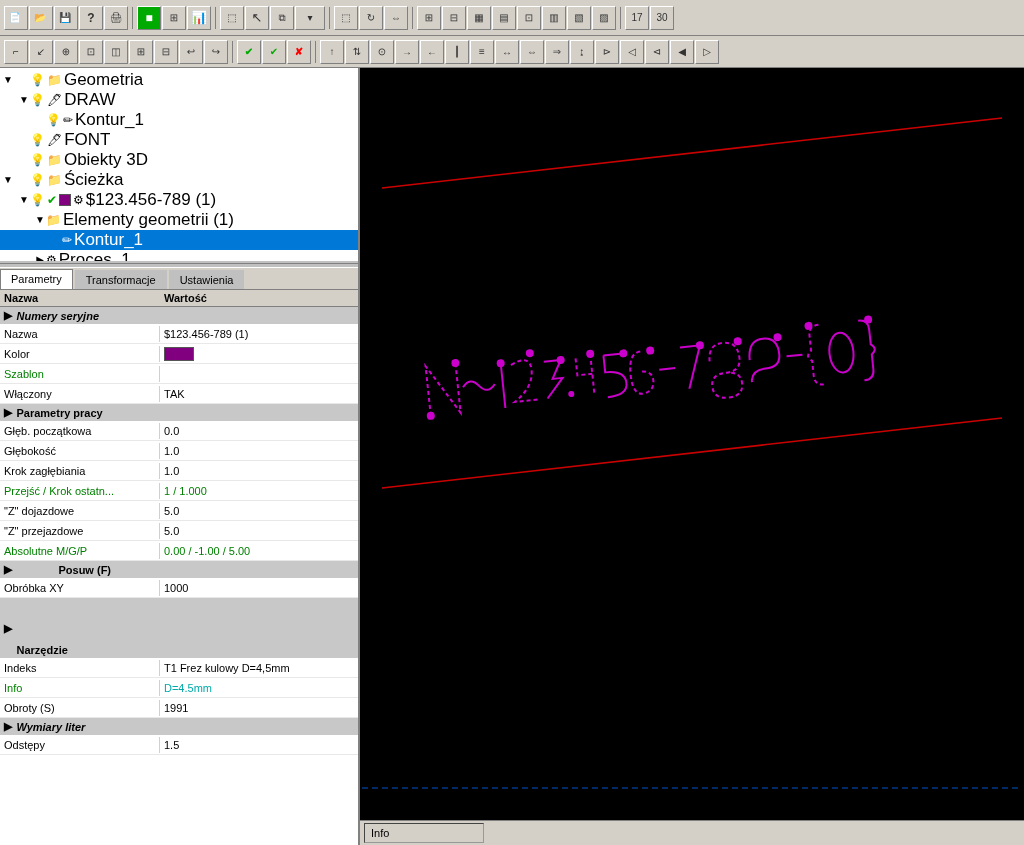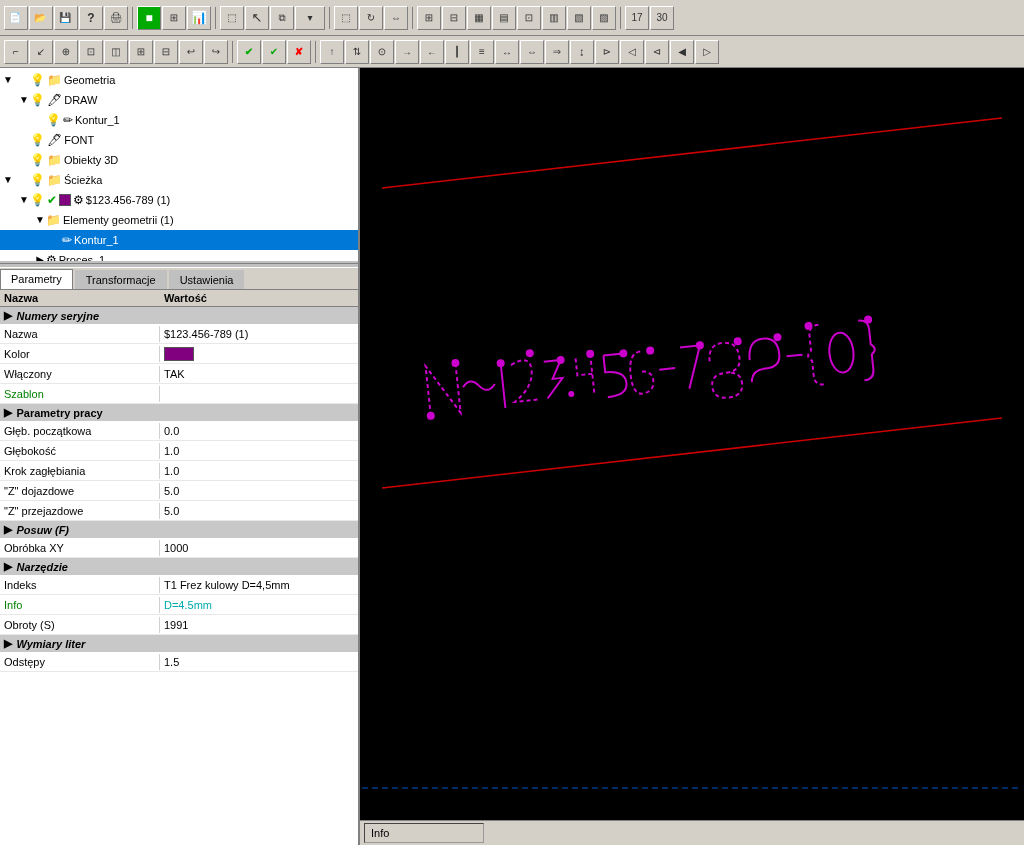--- a/index.html
+++ b/index.html
@@ -63,21 +63,21 @@
       display: flex;
       align-items: center;
       padding: 1px 2px;
       cursor: pointer;
       white-space: nowrap;
       line-height: 18px;
     }
     .tree-item.selected { background: #0078d7; color: white; }
     .tree-indent { display: inline-block; width: 16px; min-width: 16px; }
     .tree-icon { margin-right: 2px; font-size: 12px; }
-    .tree-label { font-size: 11px; text-align: right; }
+    .tree-label { font-size: 17px; text-align: right; }
     .expand-btn { width: 12px; min-width: 12px; text-align: center; font-size: 10px; cursor: pointer; }
 
     
     .tabs-bar {
       display: flex;
       background: #d4d0c8;
       border-bottom: 1px solid #808080;
     }
     .tab {
       padding: 3px 10px;
@@ -398,65 +398,73 @@
         <span class="col-name">Nazwa</span>
         <span class="col-val">$123.456-789 (1)</span>
       </div>
       <div class="prop-row">
         <span class="col-name">Kolor</span>
         <span class="col-val">
           <span class="color-swatch"></span>
         </span>
       </div>
       <div class="prop-row">
+        <span class="col-name" style="color:#008000;">Szablon</span>
+        <span class="col-val"></span>
+      </div>
+      <div class="prop-row">
         <span class="col-name">Włączony</span>
         <span class="col-val">TAK</span>
-      </div>
-      <div class="prop-row">
-        <span class="col-name" style="color:#008000;">Szablon</span>
-        <span class="col-val"></span>
       </div>
 
       <div class="section-header">
         <span class="expand">▶</span>
         <span style="">Parametry pracy</span>
       </div>
       <div class="prop-row">
         <span class="col-name">Głęb. początkowa</span>
         <span class="col-val">0.0</span>
       </div>
       <div class="prop-row">
         <span class="col-name">Głębokość</span>
         <span class="col-val">1.0</span>
       </div>
       <div class="prop-row">
         <span class="col-name">Krok zagłębiania</span>
         <span class="col-val">1.0</span>
       </div>
       <div class="prop-row">
+        <span class="col-name" style="color:#008000;">Przejść / Krok ostatn...</span>
+        <span class="col-val" style="color:#008000;">1 / 1.000</span>
+      </div>
+      <div class="prop-row">
         <span class="col-name">"Z" dojazdowe</span>
         <span class="col-val">5.0</span>
       </div>
       <div class="prop-row">
         <span class="col-name">"Z" przejazdowe</span>
         <span class="col-val">5.0</span>
       </div>
+      <div class="prop-row">
+        <span class="col-name" style="color:#008000;">Absolutne M/G/P</span>
+        <span class="col-val" style="color:#008000;">0.00 / -1.00 / 5.00</span>
+      </div>
 
       <div class="section-header">
         <span class="expand">▶</span>
-        <span style="font-style:italic;">Posuw (F)</span>
+        <span style="margin-left:42px;">Posuw (F)</span>
       </div>
       <div class="prop-row">
         <span class="col-name">Obróbka XY</span>
         <span class="col-val">1000</span>
       </div>
 
       <div class="section-header">
         <span class="expand">▶</span>
-        <span style="font-style:italic;">Narzędzie</span>
+        <span style="margin-top:44px;">Narzędzie</span>
       </div>
       <div class="prop-row">
         <span class="col-name">Indeks</span>
         <span class="col-val">T1 Frez kulowy D=4,5mm</span>
       </div>
       <div class="prop-row">
         <span class="col-name" style="color:#008000;">Info</span>
         <span class="col-val" style="color:#00aaaa;">D=4.5mm</span>
       </div>
       <div class="prop-row">

